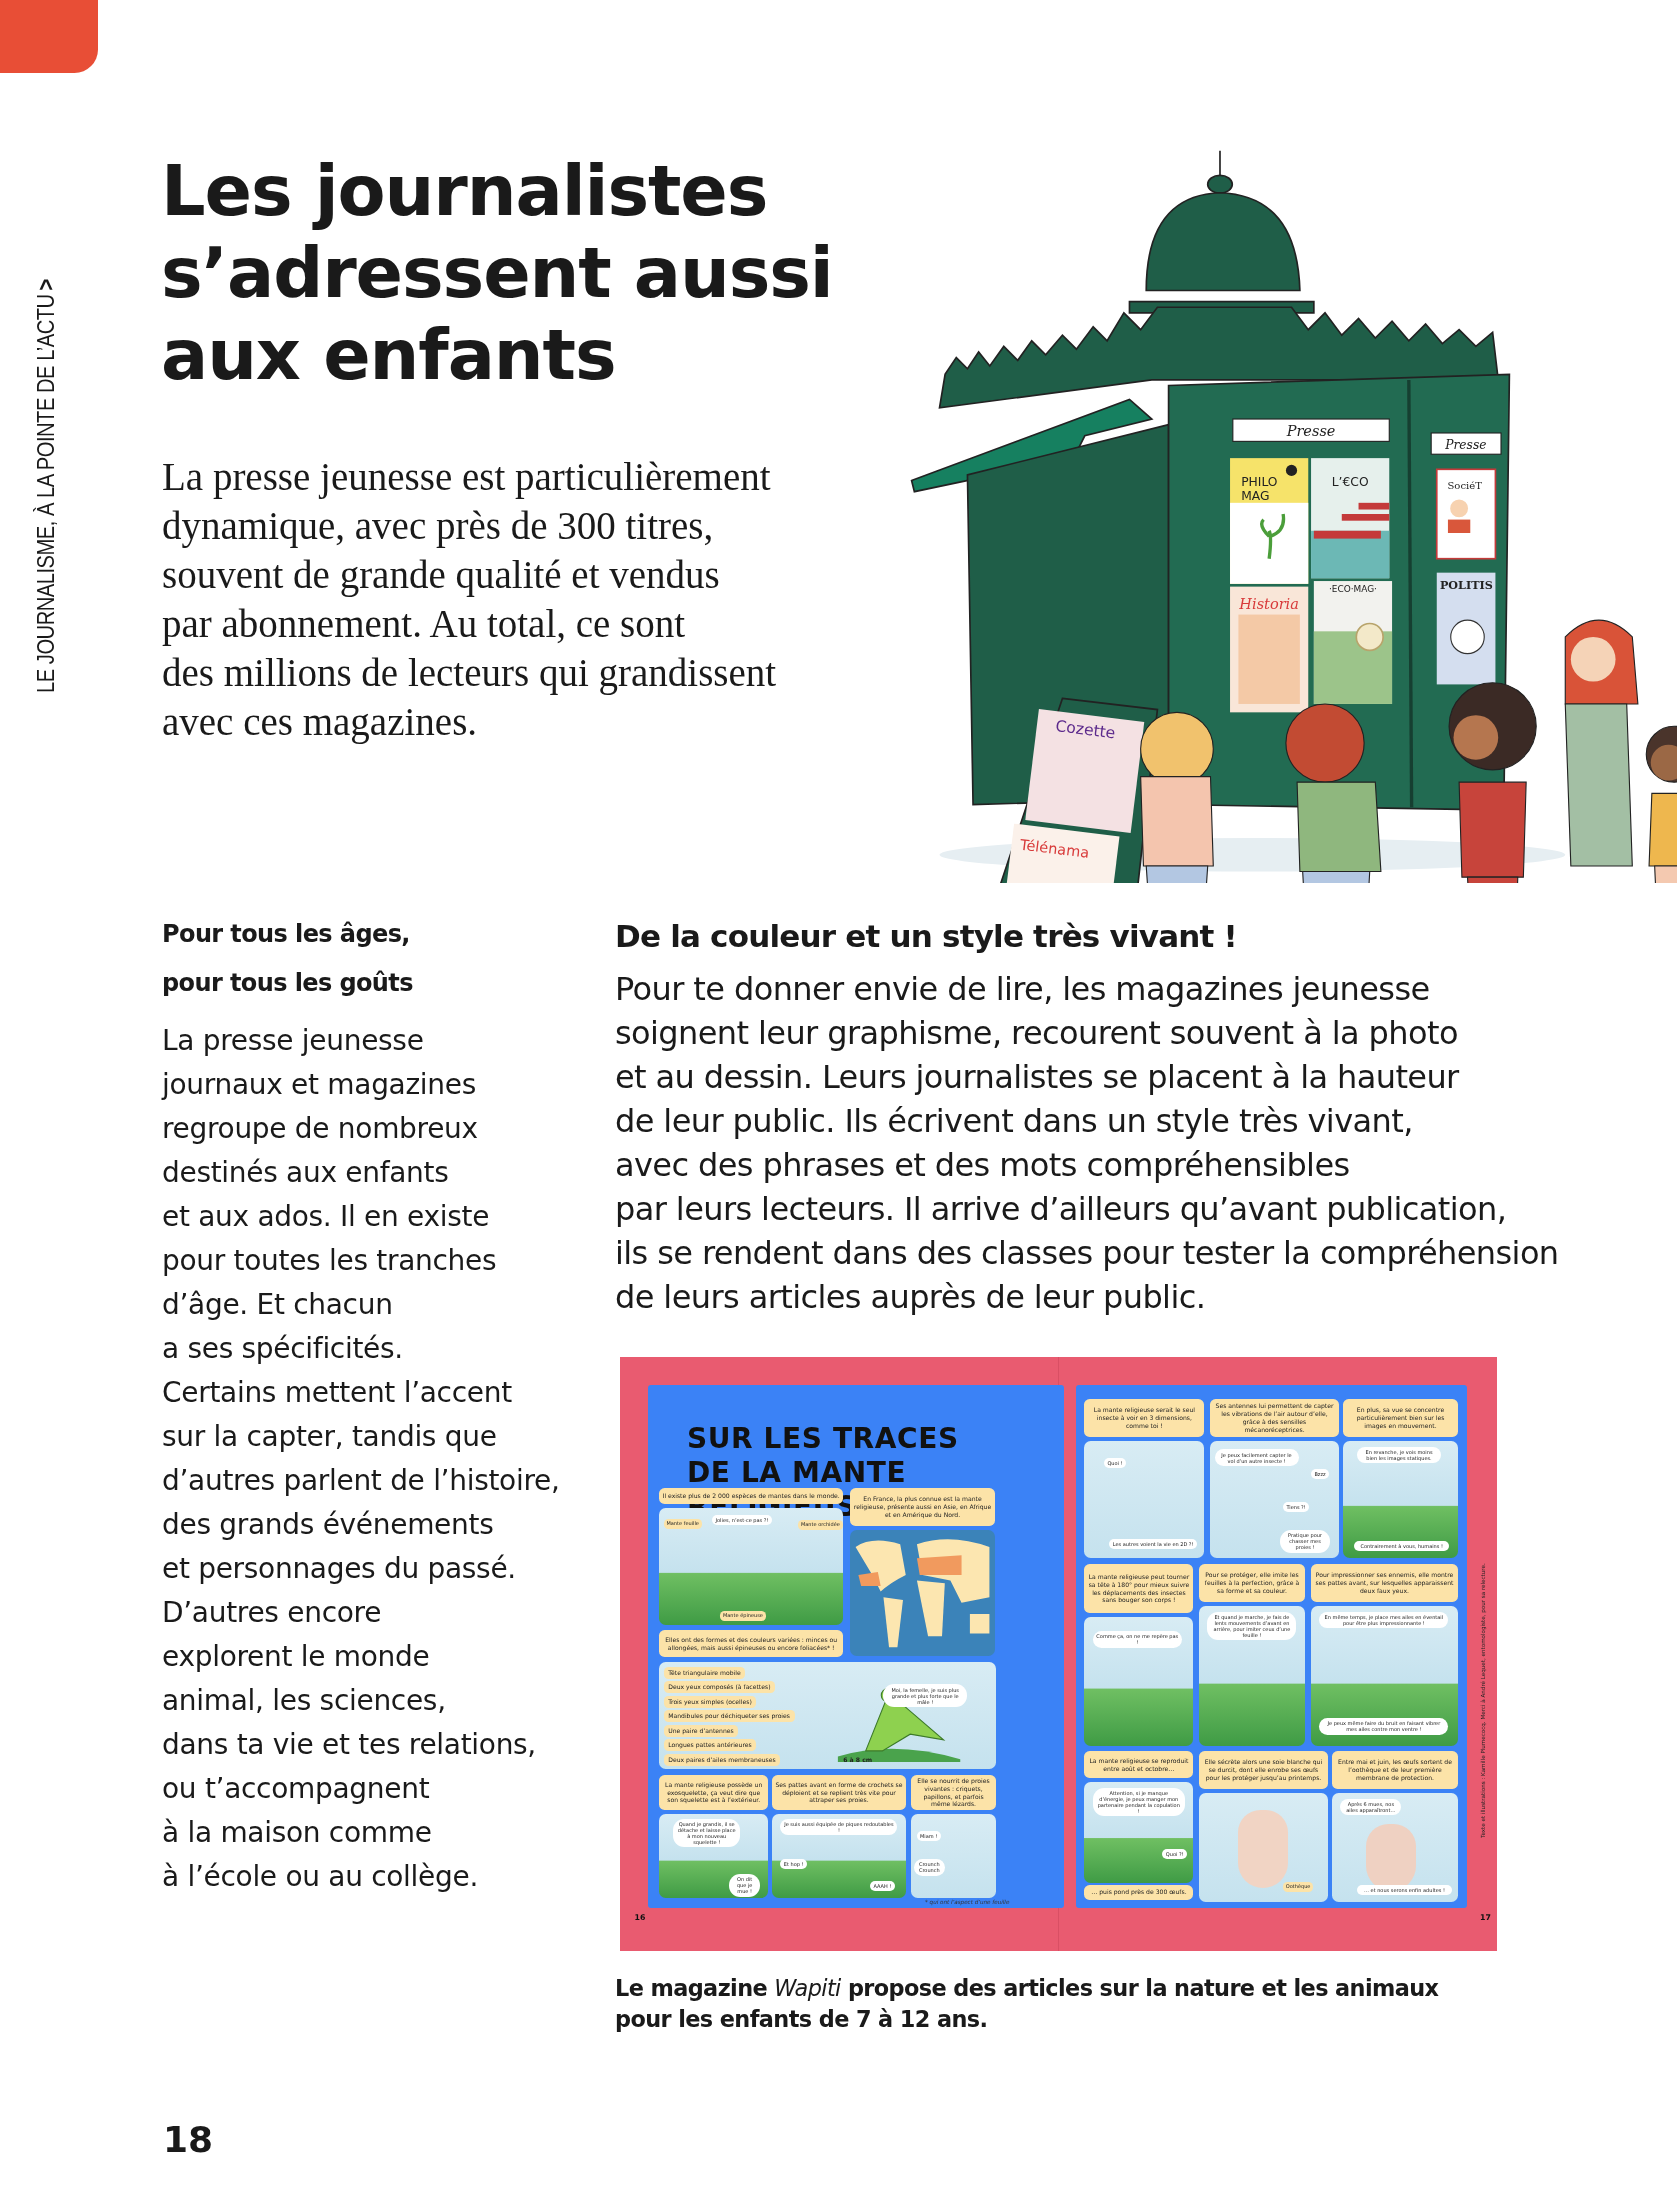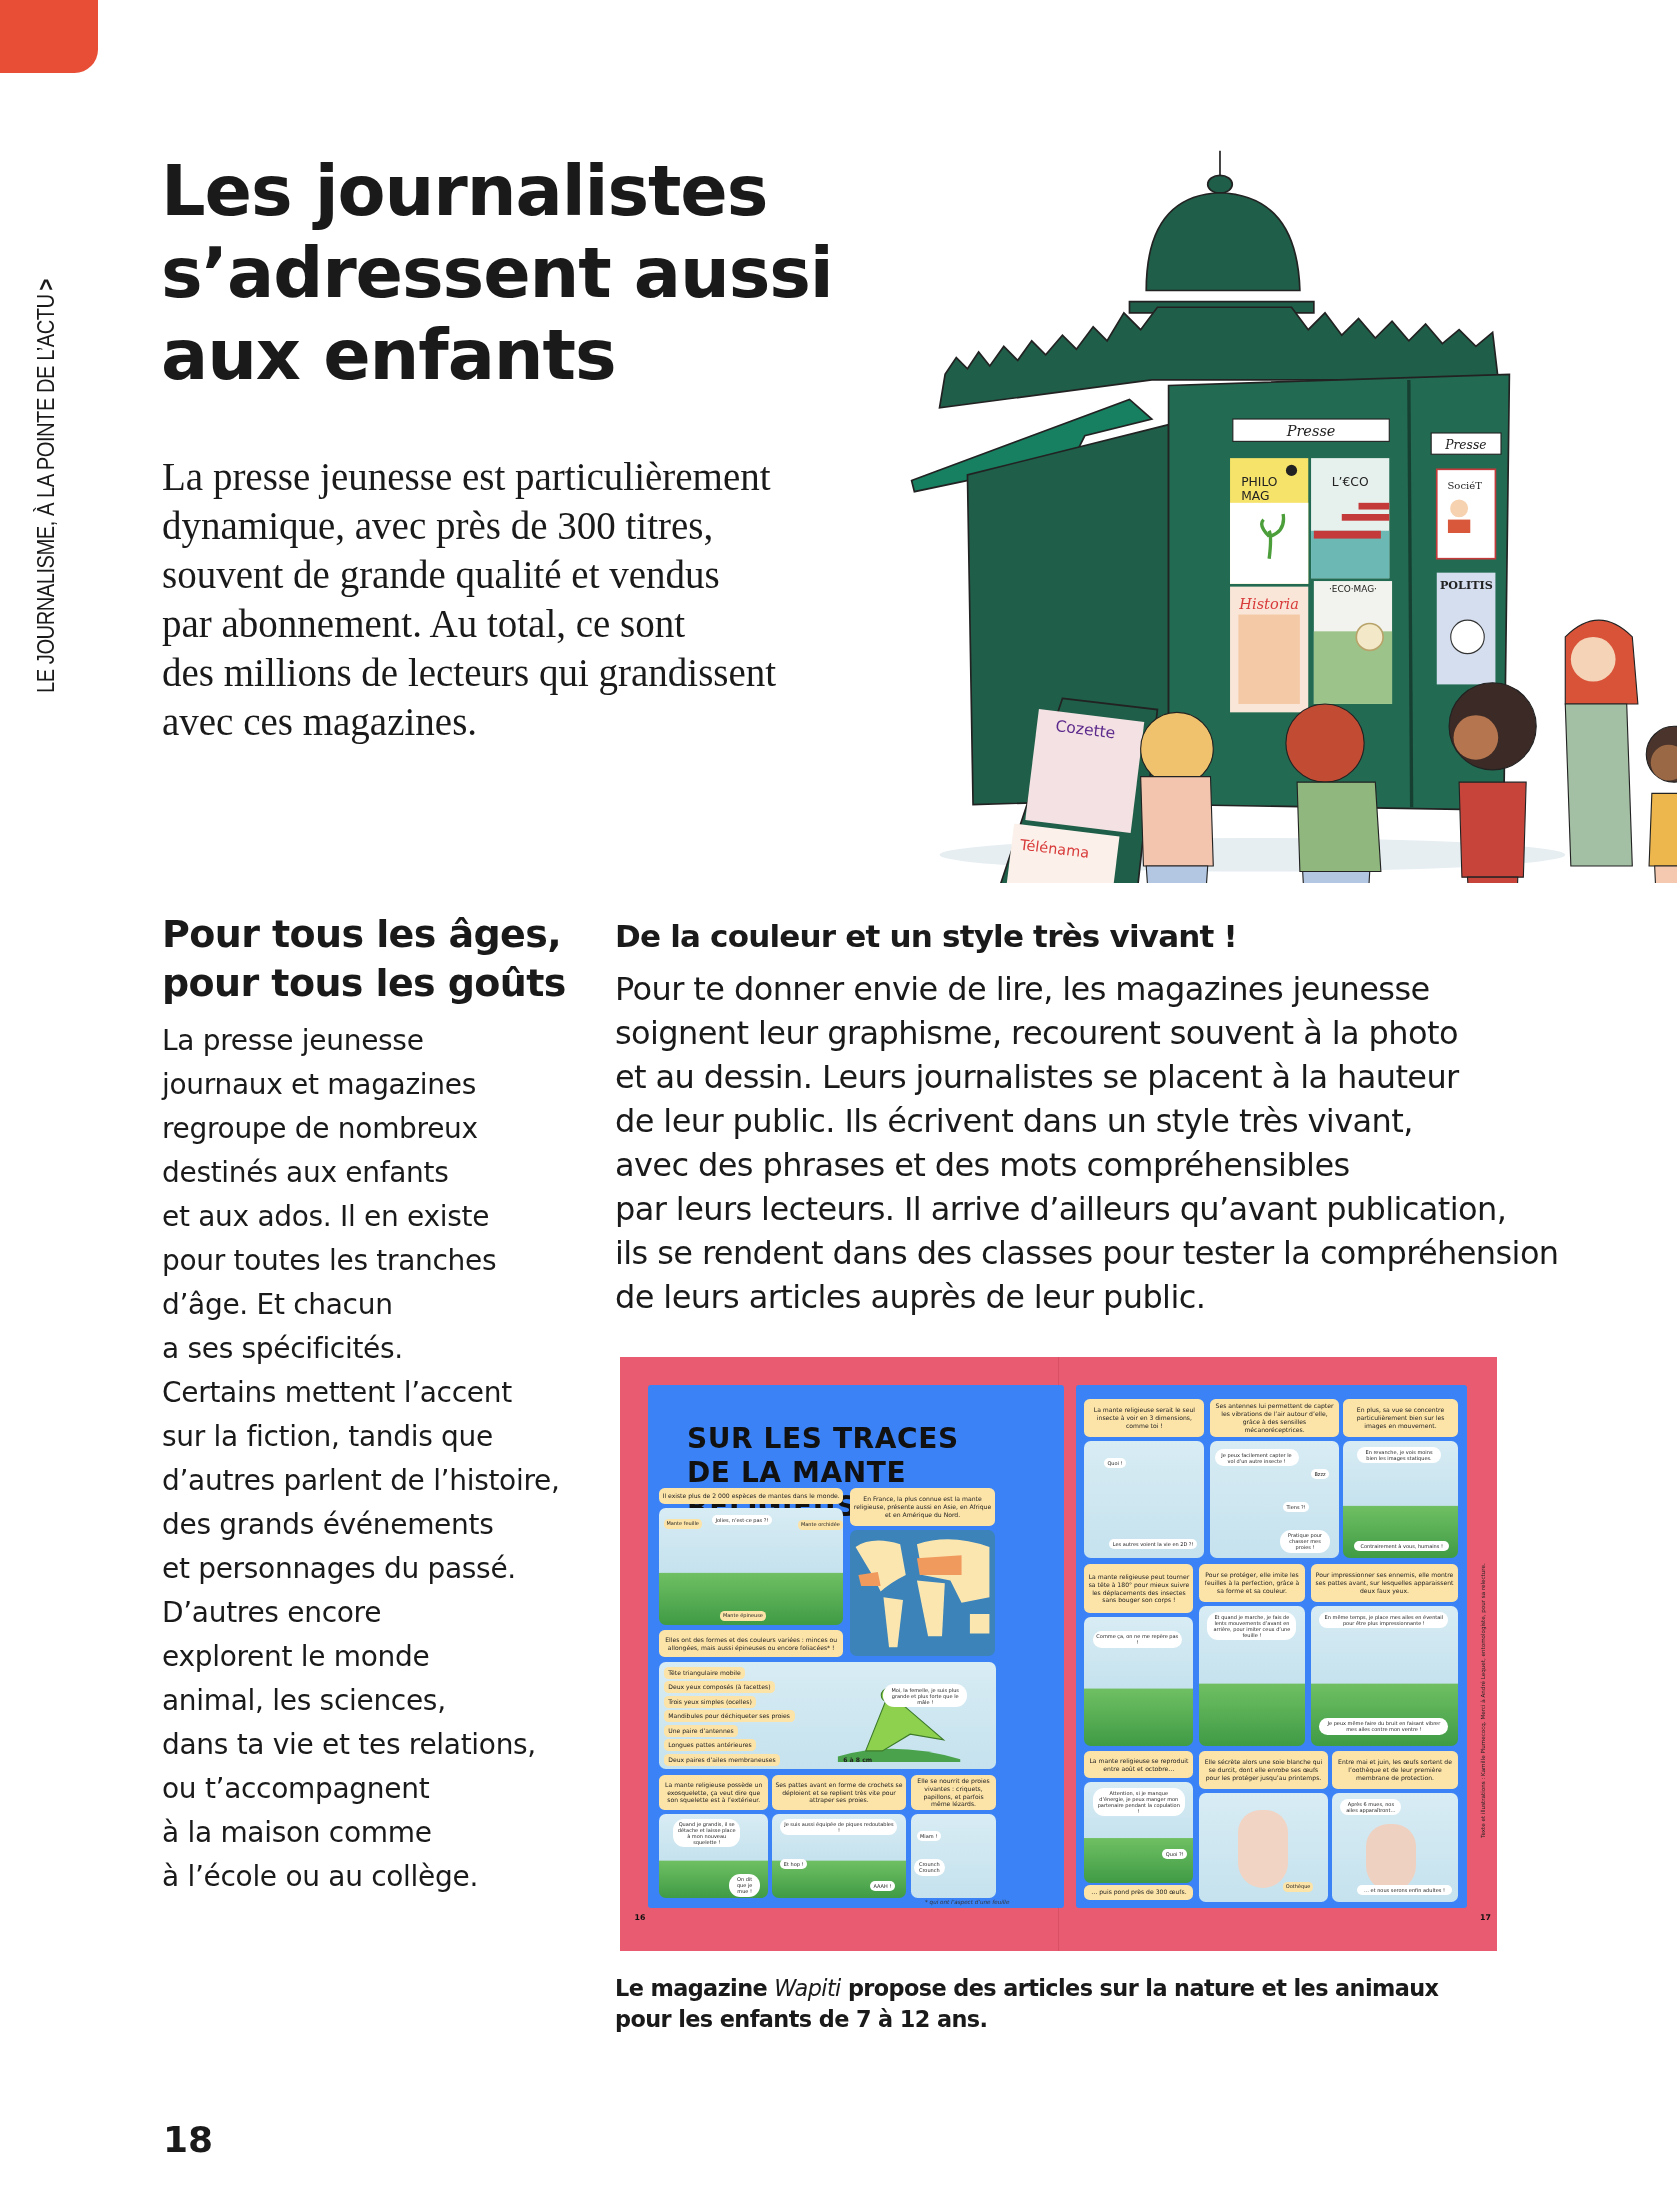--- a/index.html
+++ b/index.html
@@ -11,21 +11,21 @@
     font-family: "Liberation Sans", sans-serif; font-size: 24.6px; letter-spacing: -0.6px; white-space: nowrap; color: #1a1a1a; transform: rotate(-90deg) scaleX(0.82); }
   .side-label .chev { font-weight: bold; margin-left: 4.5px; }
 
   .title { position: absolute; left: 161px; top: 150px; width: 783px; font-family: "DejaVu Sans", sans-serif; font-weight: bold; font-size: 70px; line-height: 82px; letter-spacing: -1.1px; color: #1a1a1a; }
   .title span { display: block; }
   .intro { position: absolute; left: 162px; top: 452px; width: 749px; font-family: "Liberation Serif", serif; font-size: 39px; line-height: 49px; color: #1a1a1a; }
   .intro span { display: block; white-space: nowrap; }
 
   .kiosk { position: absolute; left: 906px; top: 145px; width: 771px; height: 738px; }
 
-  .col-left-head { position: absolute; left: 162px; top: 910px; width: 447px; font-family: "DejaVu Sans", sans-serif; font-weight: bold; font-size: 38px; line-height: 49px; letter-spacing: -0.6px; }
+  .col-left-head { position: absolute; left: 162px; top: 910px; width: 447px; font-family: "DejaVu Sans", sans-serif; font-weight: bold; font-size: 24px; line-height: 49px; letter-spacing: -0.6px; }
   .col-left-head span, .col-left-body span, .col-right-body span { display: block; white-space: nowrap; }
   .col-left-body { position: absolute; left: 162px; top: 1019px; width: 447px; font-family: "DejaVu Sans", sans-serif; font-size: 28px; line-height: 44px; letter-spacing: -0.3px; }
   .col-right-head { position: absolute; left: 615px; top: 917px; width: 894px; font-family: "DejaVu Sans", sans-serif; font-weight: bold; font-size: 31px; line-height: 39px; letter-spacing: -0.8px; white-space: nowrap; }
   .col-right-body { position: absolute; left: 615px; top: 967px; width: 894px; font-family: "DejaVu Sans", sans-serif; font-size: 32px; line-height: 44px; letter-spacing: -0.6px; }
 
   .spread { position: absolute; left: 620px; top: 1357px; width: 877px; height: 594px; }
   .pg { position: absolute; top: 28px; background: #3b82f6; border-radius: 3px; }
   .pg-left { left: 28px; width: 416px; height: 523px; }
   .pg-right { left: 456px; width: 391px; height: 523px; }
   .mag-title { position: absolute; left: 39px; top: 37px; font-family: "DejaVu Sans", sans-serif; font-weight: bold; font-size: 28px; line-height: 34px; letter-spacing: 0.6px; color: #111; }
@@ -168,21 +168,21 @@
 <p class="col-left-body">
   <span>La presse jeunesse</span>
   <span>journaux et magazines</span>
   <span>regroupe de nombreux</span>
   <span>destinés aux enfants</span>
   <span>et aux ados. Il en existe</span>
   <span>pour toutes les tranches</span>
   <span>d’âge. Et chacun</span>
   <span>a ses spécificités.</span>
   <span>Certains mettent l’accent</span>
-  <span>sur la fiction, tandis que</span>
+  <span>sur la capter, tandis que</span>
   <span>d’autres parlent de l’histoire,</span>
   <span>des grands événements</span>
   <span>et personnages du passé.</span>
   <span>D’autres encore</span>
   <span>explorent le monde</span>
   <span>animal, les sciences,</span>
   <span>dans ta vie et tes relations,</span>
   <span>ou t’accompagnent</span>
   <span>à la maison comme</span>
   <span>à l’école ou au collège.</span>

